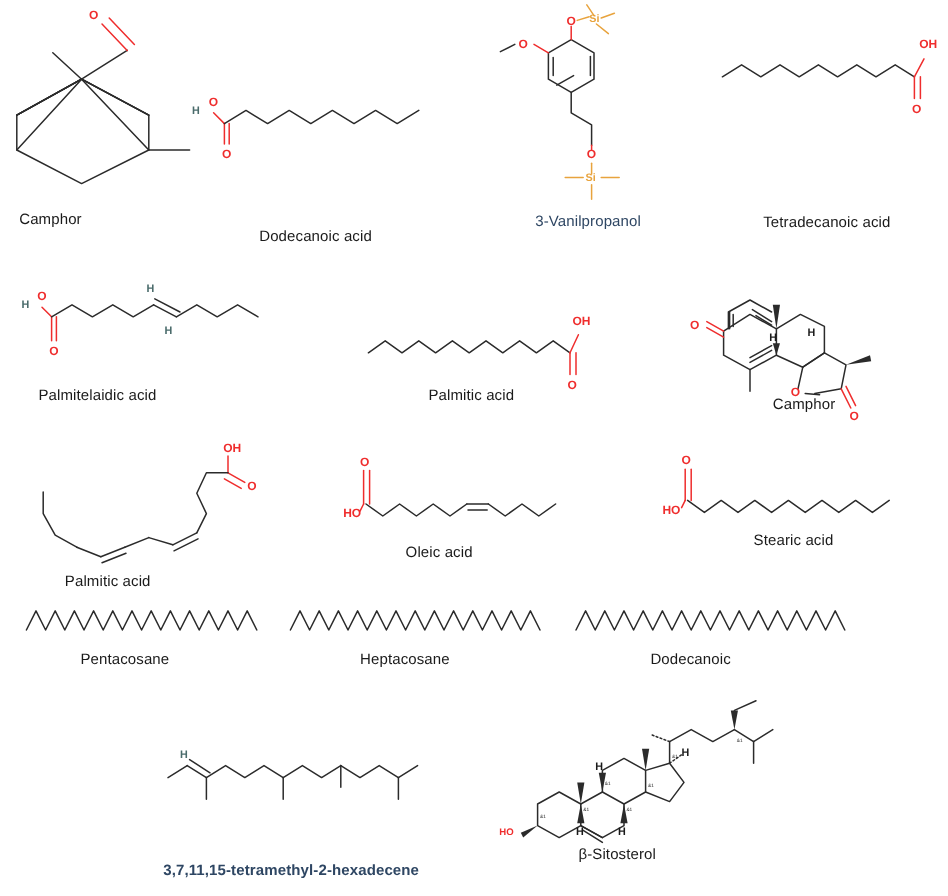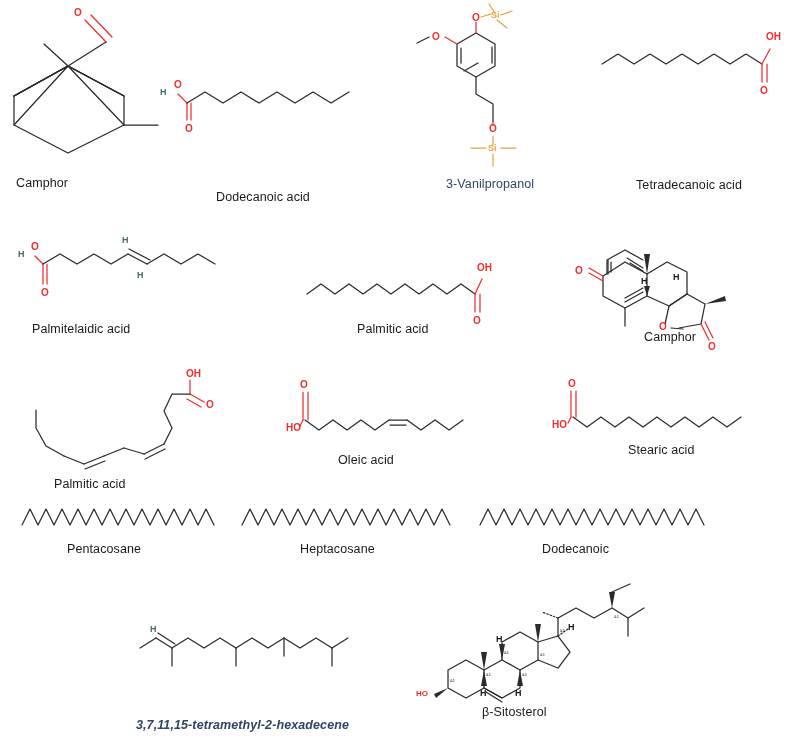--- a/index.html
+++ b/index.html
@@ -12,21 +12,21 @@
   .mol svg{display:block;overflow:visible;}
   .cap{
     position:absolute;
     font-size:12.5px;
     color:#1a1a1a;
     white-space:nowrap;
     letter-spacing:.1px;
     text-align:center;
   }
   .cap.blue{color:#2e4663;}
-  .cap.ital{font-style:italic;font-weight:600;}
+  .cap.ital{font-weight:600;}
   
   .bond{stroke:#2b2b2b;stroke-width:1.25;fill:none;stroke-linecap:round;stroke-linejoin:round;}
   .bondr{stroke:#ef2d2d;stroke-width:1.25;fill:none;stroke-linecap:round;}
   .bondo{stroke:#e8a33d;stroke-width:1.25;fill:none;stroke-linecap:round;}
   .wedge{fill:#2b2b2b;stroke:none;}
   text.Ob{fill:#ef2d2d;font-family:"Liberation Sans",sans-serif;font-size:10px;font-weight:700;}
   text.H{fill:#4a6b6b;font-family:"Liberation Sans",sans-serif;font-size:9px;font-weight:700;}
   text.Hk{fill:#1a1a1a;font-family:"Liberation Sans",sans-serif;font-size:9px;font-weight:700;}
   text.Si{fill:#e8a33d;font-family:"Liberation Sans",sans-serif;font-size:9px;font-weight:700;}
   text.st{fill:#1a1a1a;font-family:"Liberation Sans",sans-serif;font-size:4px;}

